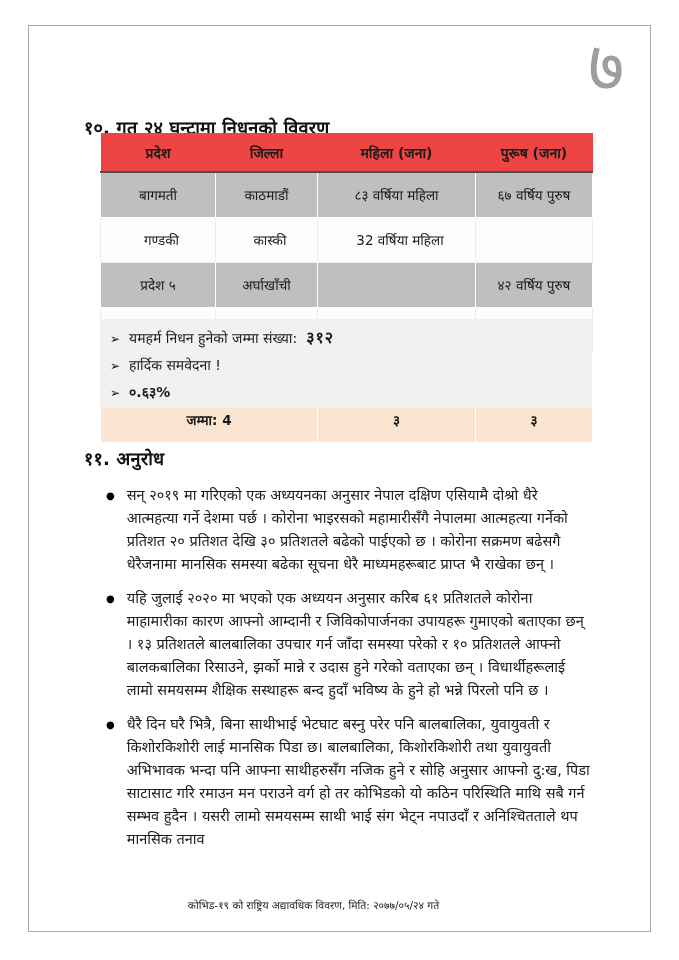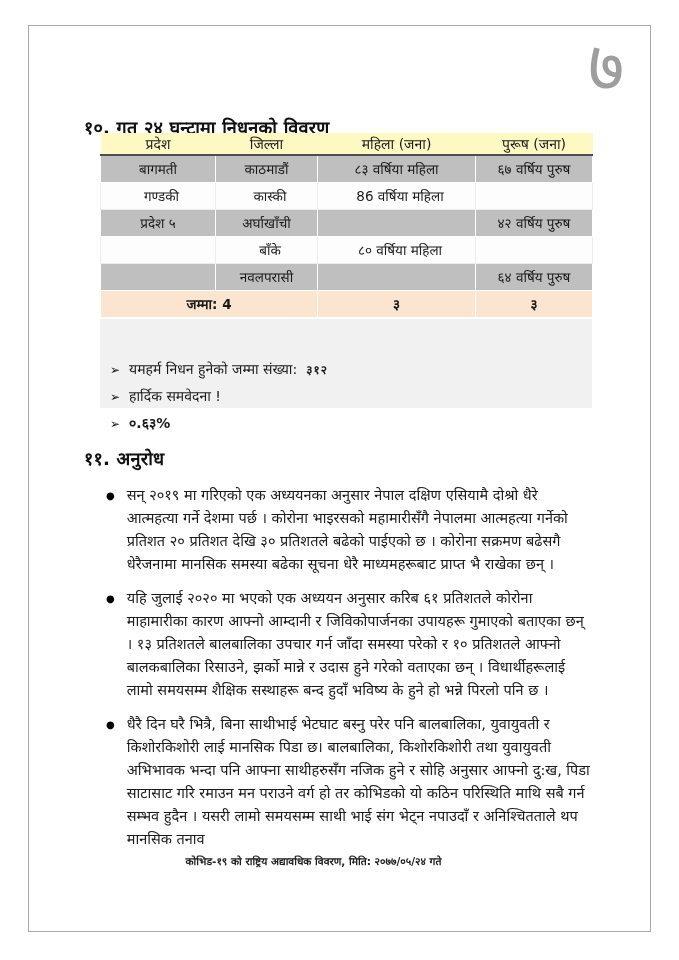--- a/index.html
+++ b/index.html
@@ -47,29 +47,29 @@
     table-layout: fixed;
     font-size: 13.5px;
   }
   .death-table col.c1 { width: 115px; }
   .death-table col.c2 { width: 102px; }
   .death-table col.c3 { width: 158px; }
   .death-table col.c4 { width: 117px; }
   .death-table th, .death-table td {
     text-align: center;
     vertical-align: middle;
-    height: 27px;
+    height: 45px;
     padding: 1px 2px;
     overflow: hidden;
     white-space: nowrap;
   }
   .death-table thead th {
-    background: #fef9c3;
-    height: 22px;
-    font-weight: normal;
+    background: #ef4444;
+    height: 39px;
+    font-weight: bold;
     font-size: 14px;
     border-bottom: 2px solid #4d4d4d;
   }
   tr.row-gray td { background: #bfbfbf; border: 1px solid #ffffff; }
   tr.row-white td { background: #fdfdfd; border: 1px solid #ececec; padding-left: 9px; }
   tr.row-total td {
     background: #fbe5d0;
     border: 1px solid #ffffff;
     font-weight: bold;
   }
@@ -84,21 +84,21 @@
   }
   .note-line {
     display: flex;
     align-items: baseline;
     gap: 9px;
     font-size: 14px;
     line-height: 26px;
     white-space: nowrap;
   }
   .note-arrow { font-size: 12px; color: #111; }
-  .note-big-value { font-weight: bold; font-size: 12px; letter-spacing: 1px; margin-top: 32px; }
+  .note-big-value { font-weight: bold; font-size: 16px; letter-spacing: 1px; }
   .note-bold-value { font-weight: bold; }
 
   
   .request-list {
     position: absolute;
     left: 106px; top: 484px;
     width: 486px;
     list-style: none;
   }
   .request-item {
@@ -112,26 +112,25 @@
   .bullet-dot {
     flex: 0 0 auto;
     font-size: 10px;
     line-height: 23px;
     color: #000;
   }
   .request-text { flex: 1 1 auto; }
 
   .page-footer {
     position: absolute;
-    left: 28px; top: 854px;
+    left: 28px; top: 898px;
     width: 571px;
     text-align: center;
     font-size: 10.5px;
     color: #222;
-    font-weight: bold;
   }
 </style>
 </head>
 <body>
 
 <div class="page-border"></div>
 
 <div class="page-number">७</div>
 
 <div class="sec-heading" id="heading-10">१०. गत २४ घन्टामा निधनको विवरण</div>
@@ -154,21 +153,21 @@
   <tbody>
     <tr class="row-gray">
       <td>बागमती</td>
       <td>काठमाडौं</td>
       <td>८३ वर्षिया महिला</td>
       <td>६७ वर्षिय पुरुष</td>
     </tr>
     <tr class="row-white">
       <td>गण्डकी</td>
       <td>कास्की</td>
-      <td>86 वर्षिया महिला</td>
+      <td>32 वर्षिया महिला</td>
       <td></td>
     </tr>
     <tr class="row-gray">
       <td>प्रदेश ५</td>
       <td>अर्घाखाँची</td>
       <td></td>
       <td>४२ वर्षिय पुरुष</td>
     </tr>
     <tr class="row-white">
       <td></td>

